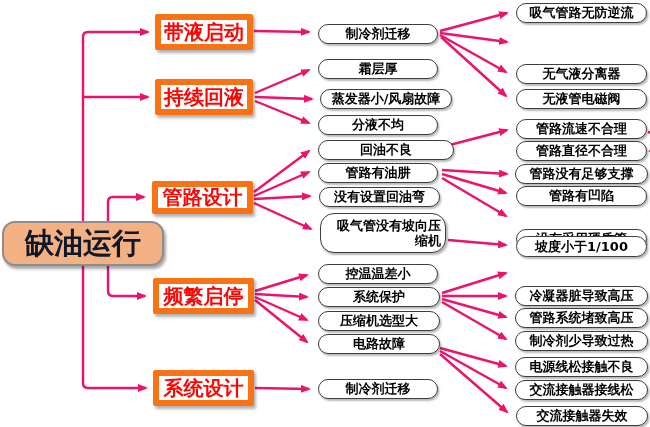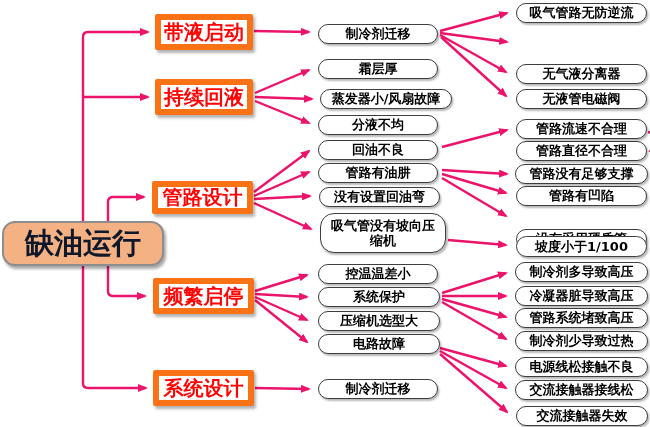--- a/index.html
+++ b/index.html
@@ -1,20 +1,20 @@
 <!DOCTYPE html>
 <html><head>
 <meta charset="utf-8">
 <style>
   html,body{margin:0;padding:0;background:#fff;}
   .stage{position:relative;width:650px;height:427px;background:#ffffff;
          font-family:"DejaVu Sans","Liberation Sans",sans-serif;overflow:hidden;}
   .stage svg{position:absolute;left:0;top:0;z-index:1;}
   .node{position:absolute;z-index:2;box-sizing:border-box;background:#ffffff;
-        display:flex;align-items:center;justify-content:center;text-align:center;}
+        display:flex;align-items:center;justify-content:center;text-align:right;}
   .root{background:#F4B183;border:2px solid #8d8d8d;border-radius:13px;
         font-size:29px;font-weight:600;color:#0f172a;
         box-shadow:2px 3px 3px rgba(0,0,0,0.35);}
   .l1{border:6px solid #f97316;color:#FE0505;font-weight:bold;font-size:20px;
       border-radius:2px;box-shadow:2px 2.5px 3px rgba(0,0,0,0.30);}
   .pill{border:1.5px solid #3e3e3e;border-radius:11px;font-weight:bold;
         font-size:13px;color:#000;line-height:1.18;padding:0 4px;
         box-shadow:1.5px 2px 2px rgba(0,0,0,0.28);}
   .pill.tall{border-radius:14px;}
 </style>
@@ -76,40 +76,39 @@
   <div class="node l1" style="left:155px;top:14px;width:98px;height:36px;">带液启动</div>
   <div class="node l1" style="left:155px;top:79px;width:98px;height:36px;">持续回液</div>
   <div class="node l1" style="left:152px;top:181px;width:101px;height:33px;">管路设计</div>
   <div class="node l1" style="left:153px;top:278px;width:101px;height:36px;">频繁启停</div>
   <div class="node l1" style="left:153px;top:370px;width:101px;height:36px;">系统设计</div>
 
   <div class="node pill" style="left:318px;top:24px;width:120px;height:20px;">制冷剂迁移</div>
   <div class="node pill" style="left:318px;top:59px;width:120px;height:20px;">霜层厚</div>
   <div class="node pill" style="left:320px;top:89px;width:132px;height:20px;">蒸发器小/风扇故障</div>
   <div class="node pill" style="left:318px;top:115px;width:120px;height:20px;">分液不均</div>
-  <div class="node pill" style="left:318px;top:140px;width:120px;height:20px;">回油不良</div>
+  <div class="node pill" style="left:318px;top:140px;width:136px;height:20px;">回油不良</div>
   <div class="node pill" style="left:318px;top:163px;width:120px;height:20px;">管路有油肼</div>
   <div class="node pill" style="left:319px;top:187px;width:121px;height:20px;">没有设置回油弯</div>
   <div class="node pill tall" style="left:320px;top:213px;width:126px;height:40px;">吸气管没有坡向压缩机</div>
   <div class="node pill" style="left:318px;top:264px;width:120px;height:20px;">控温温差小</div>
   <div class="node pill" style="left:318px;top:287px;width:122px;height:20px;">系统保护</div>
   <div class="node pill" style="left:318px;top:311px;width:122px;height:20px;">压缩机选型大</div>
   <div class="node pill" style="left:318px;top:334px;width:122px;height:20px;">电路故障</div>
   <div class="node pill" style="left:318px;top:379px;width:120px;height:20px;">制冷剂迁移</div>
 
   <div class="node pill" style="left:516px;top:3px;width:131px;height:20px;">吸气管路无防逆流</div>
   <div class="node pill" style="left:516px;top:64px;width:131px;height:20px;">无气液分离器</div>
   <div class="node pill" style="left:516px;top:89px;width:131px;height:20px;">无液管电磁阀</div>
   <div class="node pill" style="left:516px;top:119px;width:131px;height:20px;">管路流速不合理</div>
   <div class="node pill" style="left:516px;top:141px;width:131px;height:20px;">管路直径不合理</div>
   <div class="node pill" style="left:515px;top:164px;width:133px;height:20px;">管路没有足够支撑</div>
   <div class="node pill" style="left:516px;top:186px;width:131px;height:20px;">管路有凹陷</div>
   <div class="node pill" style="left:516px;top:209px;width:131px;height:20px;margin-top:20px;">没有采用硬质管</div>
   <div class="node pill" style="left:516px;top:236px;width:131px;height:21px;">坡度小于1/100</div>
-  <div class="node pill" style="left:515px;top:262px;width:133px;height:20px;">制冷剂多导致高压</div>
   <div class="node pill" style="left:515px;top:286px;width:133px;height:20px;">冷凝器脏导致高压</div>
   <div class="node pill" style="left:515px;top:308px;width:133px;height:20px;">管路系统堵致高压</div>
   <div class="node pill" style="left:515px;top:331px;width:133px;height:20px;">制冷剂少导致过热</div>
   <div class="node pill" style="left:515px;top:357px;width:133px;height:20px;">电源线松接触不良</div>
   <div class="node pill" style="left:515px;top:380px;width:133px;height:20px;">交流接触器接线松</div>
   <div class="node pill" style="left:516px;top:406px;width:132px;height:20px;">交流接触器失效</div>
 
 </div>
 
 </body></html>

